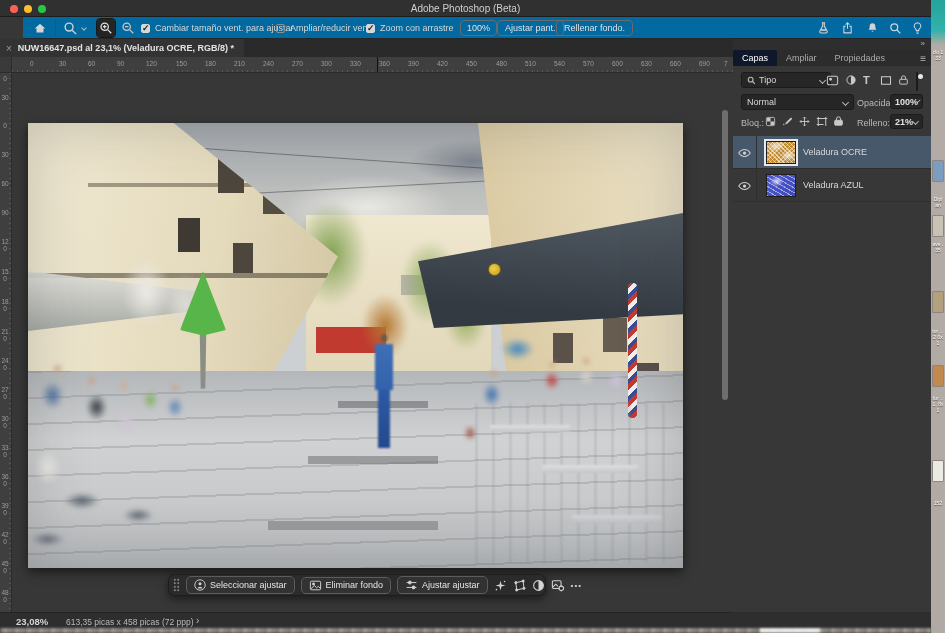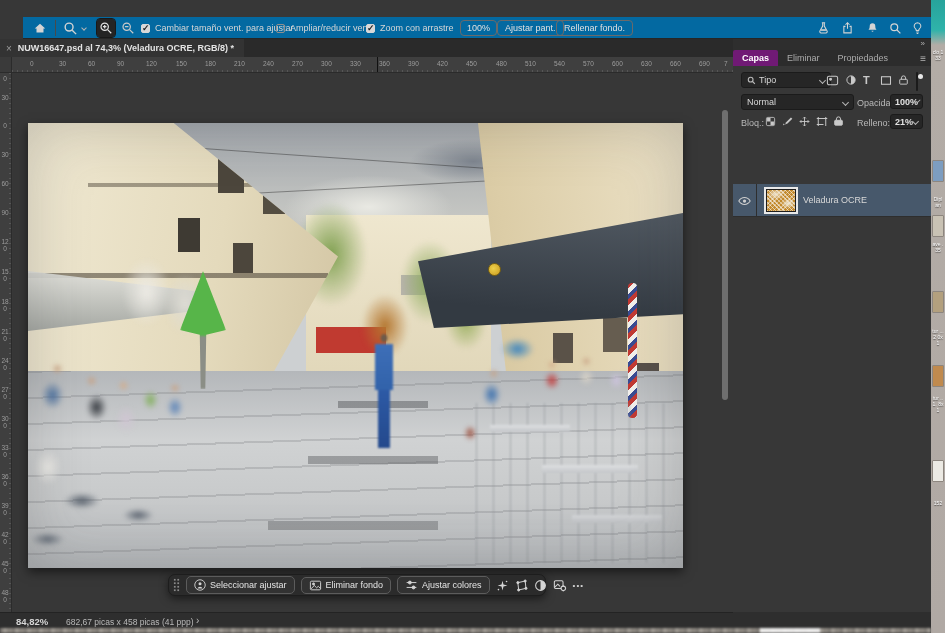--- a/index.html
+++ b/index.html
@@ -182,21 +182,21 @@
   .tb-btn { display:flex; align-items:center; gap:4px; border:1px solid #5c5c5c; border-radius:5px;
             background:#323232; color:#e4e4e4; font-size:9px; padding:2px 7px; white-space:nowrap; }
   .tb-ic { width:18px; height:16px; display:flex; align-items:center; justify-content:center; }
 
   
   .dock { position:absolute; left:733px; top:39px; width:198px; height:589px; background:#2e2e2e; }
   .dock-head { position:absolute; left:0; top:0; width:198px; height:11px; }
   .dock-head .exp { position:absolute; right:7px; top:0px; color:#b0b0b0; font-size:8px; letter-spacing:-1px; }
   .ptabs { position:absolute; left:0; top:11px; width:198px; height:16px; background:#2c2c2c; display:flex; }
   .ptab { font-size:9px; color:#ababab; padding:3px 9px 0 9px; height:16px; }
-  .ptab.active { background:#701a75; color:#ffffff; font-weight:bold; border-radius:2px 2px 0 0; }
+  .ptab.active { background:#0f172a; color:#ffffff; font-weight:normal; border-radius:2px 2px 0 0; }
   .pmenu { position:absolute; right:5px; top:3px; color:#b5b5b5; font-size:10px; }
   .pbody { position:absolute; left:0; top:27px; width:198px; height:546px; background:#373737; }
 
   .field { background:#262626; border:1px solid #1b1b1b; border-radius:3px; color:#d8d8d8;
            font-size:9px; display:flex; align-items:center; justify-content:space-between;
            padding:0 5px; height:16px; }
   .row-label { font-size:9px; color:#b9b9b9; }
   .val-box { background:#262626; border:1px solid #1b1b1b; border-radius:3px; color:#e2e2e2;
              font-size:9px; font-weight:bold; display:flex; align-items:center;
              justify-content:space-between; padding:0 4px; height:15px; }
@@ -246,20 +246,26 @@
 
   svg.ic { display:block; }
   .small-chev-down { width:4px; height:4px; border-right:1px solid #b5b5b5; border-bottom:1px solid #b5b5b5;
           transform:rotate(45deg); display:inline-block; }
 </style>
 </head>
 <body>
 
 <div class="screen">
 
+  <div class="titlebar">
+    <div class="tl" style="left: 10px; background: rgb(255, 95, 87);" data-c="#ff5f57"></div>
+    <div class="tl" style="left: 24px; background: rgb(254, 188, 46);" data-c="#febc2e"></div>
+    <div class="tl" style="left: 38px; background: rgb(40, 200, 64);" data-c="#28c840"></div>
+    <div class="titletext">Adobe Photoshop (Beta)</div>
+  </div>
 
   <div class="optionsbar">
     <div class="obar-item" style="left:10px;">
       <svg class="ic" width="14" height="14" viewBox="0 0 16 16">
           <path d="M2 8.5 8 3l6 5.5h-2V13H4V8.5z" fill="#d4d4d4"></path>
         </svg>
     </div>
     <div class="vr" style="left:32px;"></div>
     <div class="obar-item" style="left:40px; gap:4px;">
       <svg class="ic" width="15" height="15" viewBox="0 0 16 16" fill="none" stroke="#d4d4d4" stroke-width="1.5">
@@ -346,21 +352,21 @@
           <path d="M10 1.5v11"></path>
           <rect x="10" y="1.5" width="4.5" height="11" fill="#d4d4d4"></rect>
         </svg>
       <span class="small-chev-down"></span>
     </div>
   </div>
 
   <div class="tabbar">
     <div class="doctab">
       <span class="x">×</span>
-      <span class="t">NUW16647.psd al 74,3% (Veladura OCRE, RGB/8) *</span>
+      <span class="t">NUW16647.psd al 23,1% (Veladura OCRE, RGB/8) *</span>
     </div>
   </div>
 
   <div class="ruler-corner"></div>
   <div class="ruler-h">
 
     <span class="cursor-mark" style="left:365px;"></span>
 
       <span class="rlabel-h" style="left: 18px;">0</span>
 
@@ -494,21 +500,21 @@
         <path d="M2 11.5 6.5 7l3 3 2-2 3 3"></path>
         </svg>
       <span>Eliminar fondo</span>
     </span>
     <span class="tb-btn">
       <svg class="ic" width="13" height="12" viewBox="0 0 16 14" fill="none" stroke="#d4d4d4" stroke-width="1.2">
         <path d="M2 4h12M2 10h12"></path>
           <circle cx="6" cy="4" r="1.8" fill="#d4d4d4"></circle>
           <circle cx="10.5" cy="10" r="1.8" fill="#d4d4d4"></circle>
         </svg>
-      <span>Ajustar colores</span>
+      <span>Ajustar ajustar</span>
     </span>
     <span class="tb-ic">
       <svg class="ic" width="13" height="13" viewBox="0 0 16 16" fill="#d4d4d4">
         <path d="M8 2l1.2 4.8L14 8l-4.8 1.2L8 14l-1.2-4.8L2 8l4.8-1.2z"></path>
           <circle cx="13" cy="3" r="1"></circle>
           <circle cx="3" cy="13" r="1"></circle>
         </svg>
     </span>
     <span class="tb-ic">
       <svg class="ic" width="13" height="13" viewBox="0 0 16 16" fill="none" stroke="#d4d4d4" stroke-width="1.2">
@@ -533,36 +539,36 @@
         <path d="M11.8 7.6v1M11.8 13v1M8.6 10.8h1M14 10.8h1" stroke-width="1.4"></path>
         </svg>
     </span>
     <span class="tb-ic" style="color:#d4d4d4; font-size:8px; letter-spacing:1px;">•••</span>
   </div>
 
   <div class="scroll-v"></div>
   <div class="scroll-h"></div>
 
   <div class="statusbar">
-    <span class="z">84,82%</span>
-    <span class="info">682,67 picas x 458 picas (41 ppp)</span>
+    <span class="z">23,08%</span>
+    <span class="info">613,35 picas x 458 picas (72 ppp)</span>
     <span class="sc">›</span>
   </div>
 
   <div class="dock">
     <div class="dock-head">
       <span class="exp">»</span>
     </div>
     <div class="ptabs">
 
       <span class="pmenu">≡</span>
 
         <span class="ptab active">Capas</span>
 
-        <span class="ptab">Eliminar</span>
+        <span class="ptab">Ampliar</span>
 
         <span class="ptab">Propiedades</span>
       </div>
     <div class="pbody">
 
       
       <div class="abs field" style="left:8px; top:6px; width:90px;">
         <span style="display:flex;align-items:center;gap:3px;">
           <svg class="ic" width="9" height="9" viewBox="0 0 16 16" fill="none" stroke="#b9b9b9" stroke-width="2">
             <circle cx="6.5" cy="6.5" r="4.2"></circle>
@@ -639,34 +645,45 @@
             <path d="M5 7V5a3 3 0 0 1 6 0v2"></path>
           </svg>
       </span>
       <span class="abs row-label" style="left:124px; top:52px;">Relleno:</span>
       <div class="abs val-box" style="left:157px; top:48px; width:33px;">
         <span>21%</span>
         <span class="chev"></span>
       </div>
 
       
-      <div class="abs" style="left:0; top:70px; width:198px;margin-top:48px;">
+      <div class="abs" style="left:0; top:70px; width:198px;">
 
           <div class="layer-row" style="position:relative;" data-selected="true" data-locked="false">
             <span class="eye-cell">
               <svg class="ic" width="13" height="10" viewBox="0 0 16 12">
                 <path d="M1 6s2.6-4.2 7-4.2S15 6 15 6s-2.6 4.2-7 4.2S1 6 1 6z" fill="none" stroke="#cfcfcf" stroke-width="1.3"></path>
                 <circle cx="8" cy="6" r="2" fill="#cfcfcf"></circle>
               </svg>
             </span>
             <span class="thumb" data-thumb="ocre"></span>
             <span class="layer-name">Veladura OCRE</span>
 
           </div>
 
+          <div class="layer-row" style="position:relative;" data-selected="false" data-locked="false">
+            <span class="eye-cell">
+              <svg class="ic" width="13" height="10" viewBox="0 0 16 12">
+                <path d="M1 6s2.6-4.2 7-4.2S15 6 15 6s-2.6 4.2-7 4.2S1 6 1 6z" fill="none" stroke="#cfcfcf" stroke-width="1.3"></path>
+                <circle cx="8" cy="6" r="2" fill="#cfcfcf"></circle>
+              </svg>
+            </span>
+            <span class="thumb" data-thumb="azul"></span>
+            <span class="layer-name">Veladura AZUL</span>
+
+          </div>
 
         </div>
 
       
       
     </div>
   </div>
 
   <div class="desktop">
 

